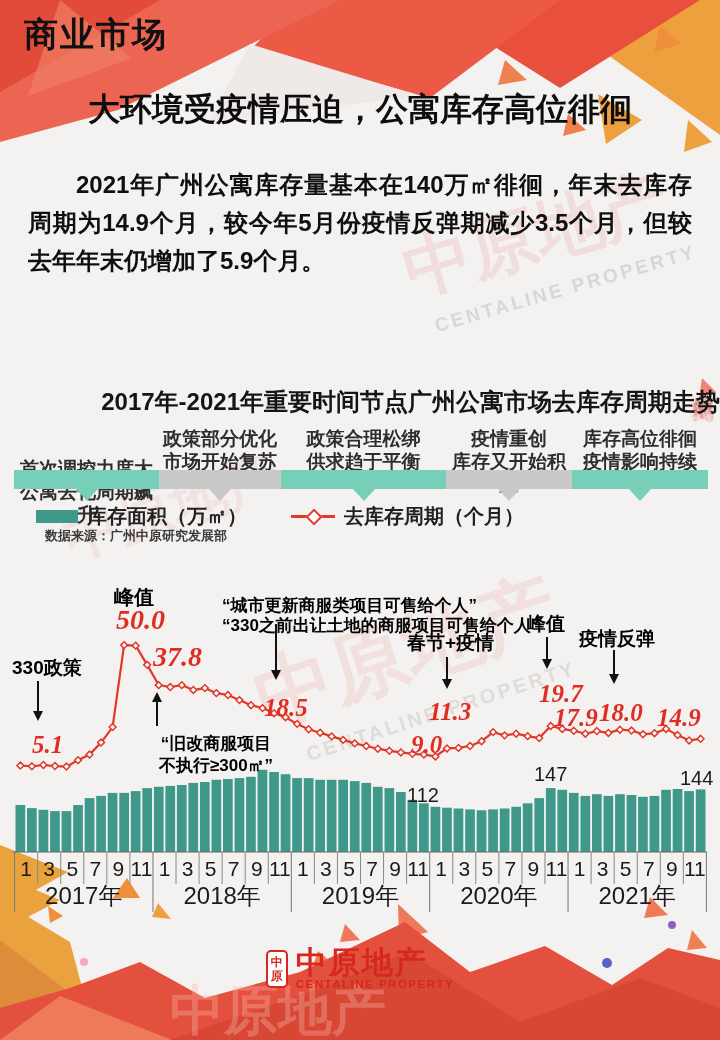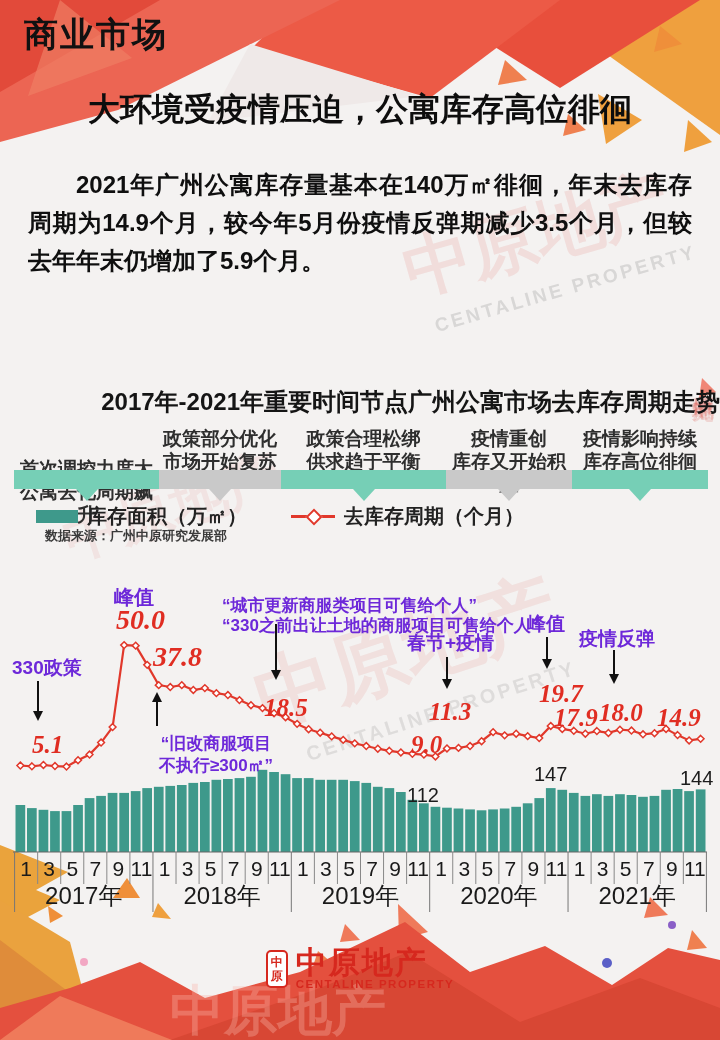--- a/index.html
+++ b/index.html
@@ -19,21 +19,21 @@
   .chart-title{left:0;right:0;top:386px;text-align:right;font-size:24px;font-weight:bold;color:#151515;}
   .tl-label{position:absolute;top:427px;text-align:center;font-size:19px;line-height:23px;font-weight:bold;color:#2e2e2e;z-index:2;}
   .tl-seg{position:absolute;top:470px;height:19px;z-index:2;}
   .tl-tri{position:absolute;top:489px;width:0;height:0;border-left:11px solid transparent;border-right:11px solid transparent;z-index:2;}
   .legend{top:503px;display:flex;align-items:center;font-size:20px;font-weight:600;color:#222;}
   .lg-swatch{display:inline-block;width:42px;height:13px;background:var(--bar);margin-right:9px;}
   .lg-line{display:inline-block;position:relative;width:44px;height:13px;margin:0 9px 0 44px;}
   .lg-line::before{content:"";position:absolute;left:0;right:0;top:5px;height:3px;background:var(--line-red);}
   .lg-line::after{content:"";position:absolute;left:17px;top:1px;width:8px;height:8px;background:#fff;border:2px solid var(--line-red);transform:rotate(45deg);}
   .source{left:45px;top:527px;font-size:13px;color:#3a3a3a;font-weight:600;}
-  .note{position:absolute;z-index:2;font-weight:bold;color:#6d28d9;white-space:nowrap;}
+  .note{position:absolute;z-index:2;font-weight:bold;color:#000000;white-space:nowrap;}
   .rnum{position:absolute;z-index:2;font-style:italic;font-weight:bold;color:var(--num-red);white-space:nowrap;font-family:"Liberation Serif",serif;}
   .blabel{position:absolute;z-index:2;font-size:20px;color:#1c1c1c;white-space:nowrap;}
   .arrow{position:absolute;z-index:2;width:2px;background:#111;}
   .arrow.down::after{content:"";position:absolute;bottom:-9px;left:-4.5px;border:5.5px solid transparent;border-top:10px solid #111;}
   .arrow.up::after{content:"";position:absolute;top:-9px;left:-4.5px;border:5.5px solid transparent;border-bottom:10px solid #111;}
   .footer{position:absolute;left:0;right:0;top:948px;display:flex;justify-content:center;align-items:center;z-index:2;}
   .seal{width:22px;height:38px;border:2px solid var(--brand-red);border-radius:5px;background:#fff;display:flex;flex-direction:column;align-items:center;justify-content:center;font-size:12px;font-weight:bold;color:var(--brand-red);line-height:14px;margin-right:8px;}
   .brand-zh{font-size:31px;font-weight:bold;color:var(--brand-red);letter-spacing:2px;line-height:30px;}
   .brand-en{font-size:11.5px;font-weight:bold;color:var(--brand-red);letter-spacing:1.5px;}
   text{font-family:"Liberation Sans",sans-serif;}
@@ -110,22 +110,22 @@
       </div>
       <div class="tl-seg" style="left: 281px; width: 165px; background: rgb(118, 207, 182);"></div>
       <div class="tl-tri" style="left: 352.5px; border-top: 12px solid rgb(118, 207, 182);"></div>
       <div class="tl-label" style="left: 446px; width: 126px;">
         <div>疫情重创</div>
         <div>库存又开始积压</div>
       </div>
       <div class="tl-seg" style="left: 446px; width: 126px; background: rgb(201, 201, 201);"></div>
       <div class="tl-tri" style="left: 498px; border-top: 12px solid rgb(201, 201, 201);"></div>
       <div class="tl-label" style="left: 572px; width: 136px;">
+        <div>库存高位徘徊</div>
         <div>疫情影响持续</div>
-        <div>库存高位徘徊</div>
       </div>
       <div class="tl-seg" style="left: 572px; width: 136px; background: rgb(118, 207, 182);"></div>
       <div class="tl-tri" style="left: 629px; border-top: 12px solid rgb(118, 207, 182);"></div>
     </div>
 
   <div class="txt legend" style="left:36px;">
     <span class="lg-swatch"></span>
     <span>库存面积（万㎡）</span>
     <span class="lg-line"></span>
     <span>去库存周期（个月）</span>

